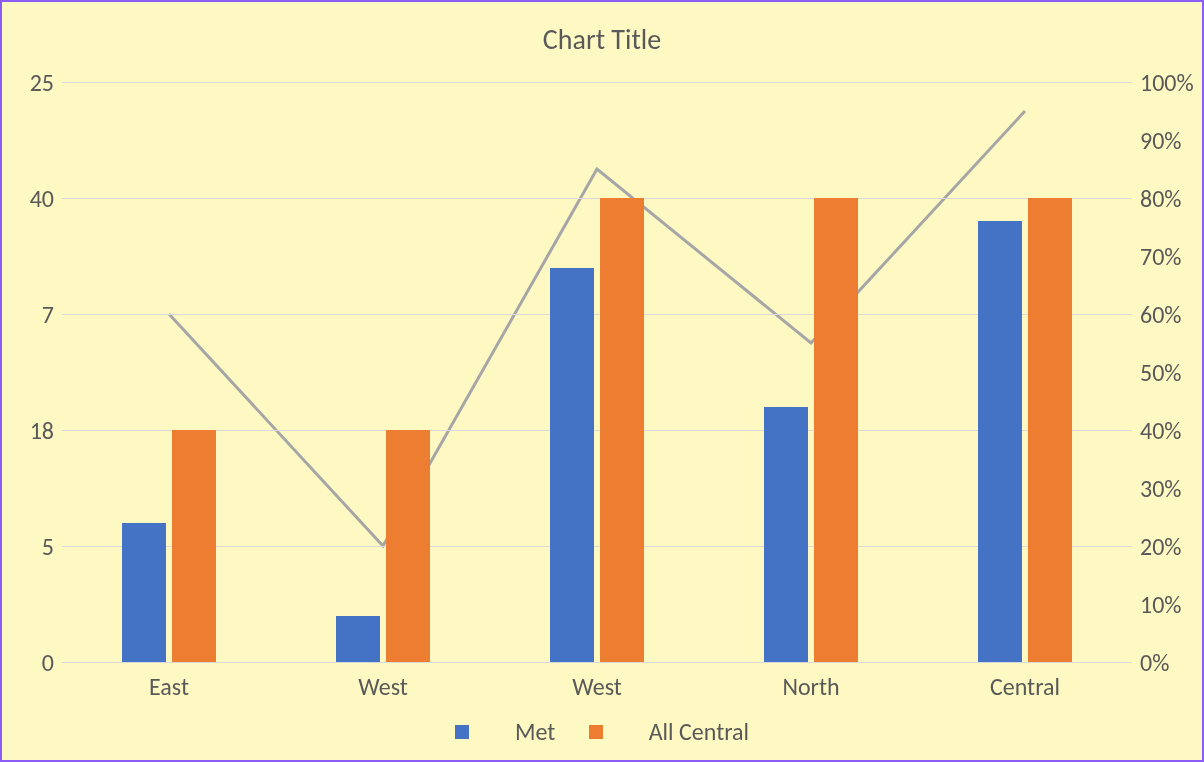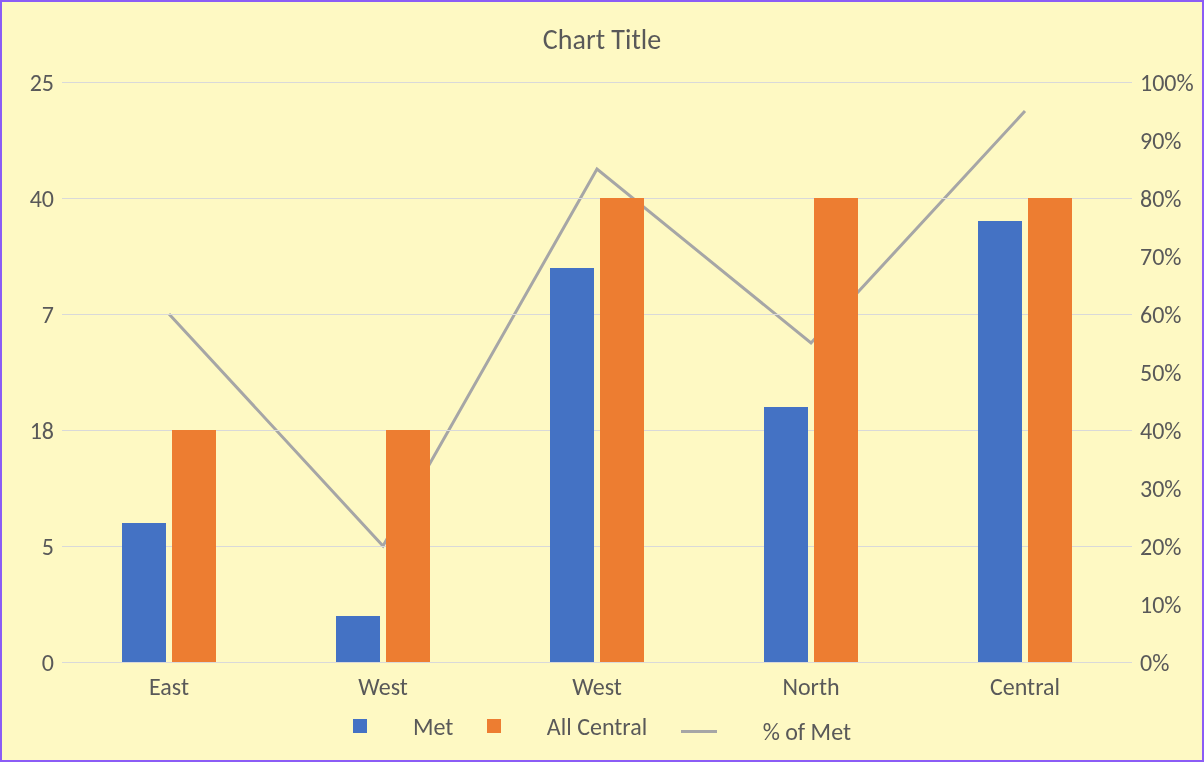--- a/index.html
+++ b/index.html
@@ -166,19 +166,15 @@
 
   <div class="legend">
     <span class="legend-item">
       <span class="swatch bar-blue"></span>
       <span>Met</span>
     </span>
     <span class="legend-item">
       <span class="swatch bar-orange"></span>
       <span>All Central</span>
     </span>
-    <span class="legend-item">
-      <span class="swatch-line"></span>
-      <span>% of Met</span>
-    </span>
   </div>
 
 </div>
 
 </body></html>

